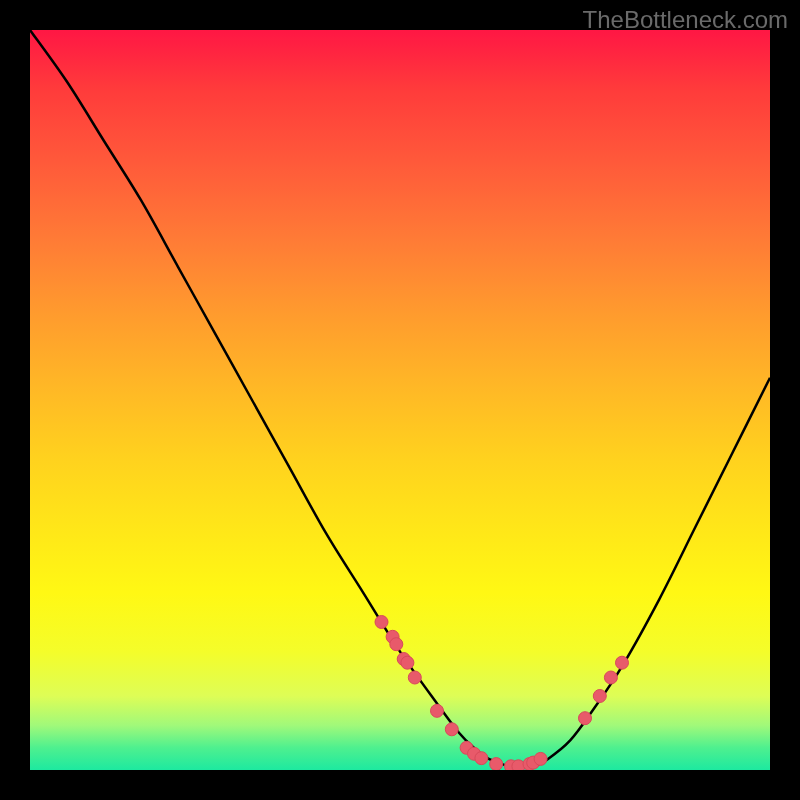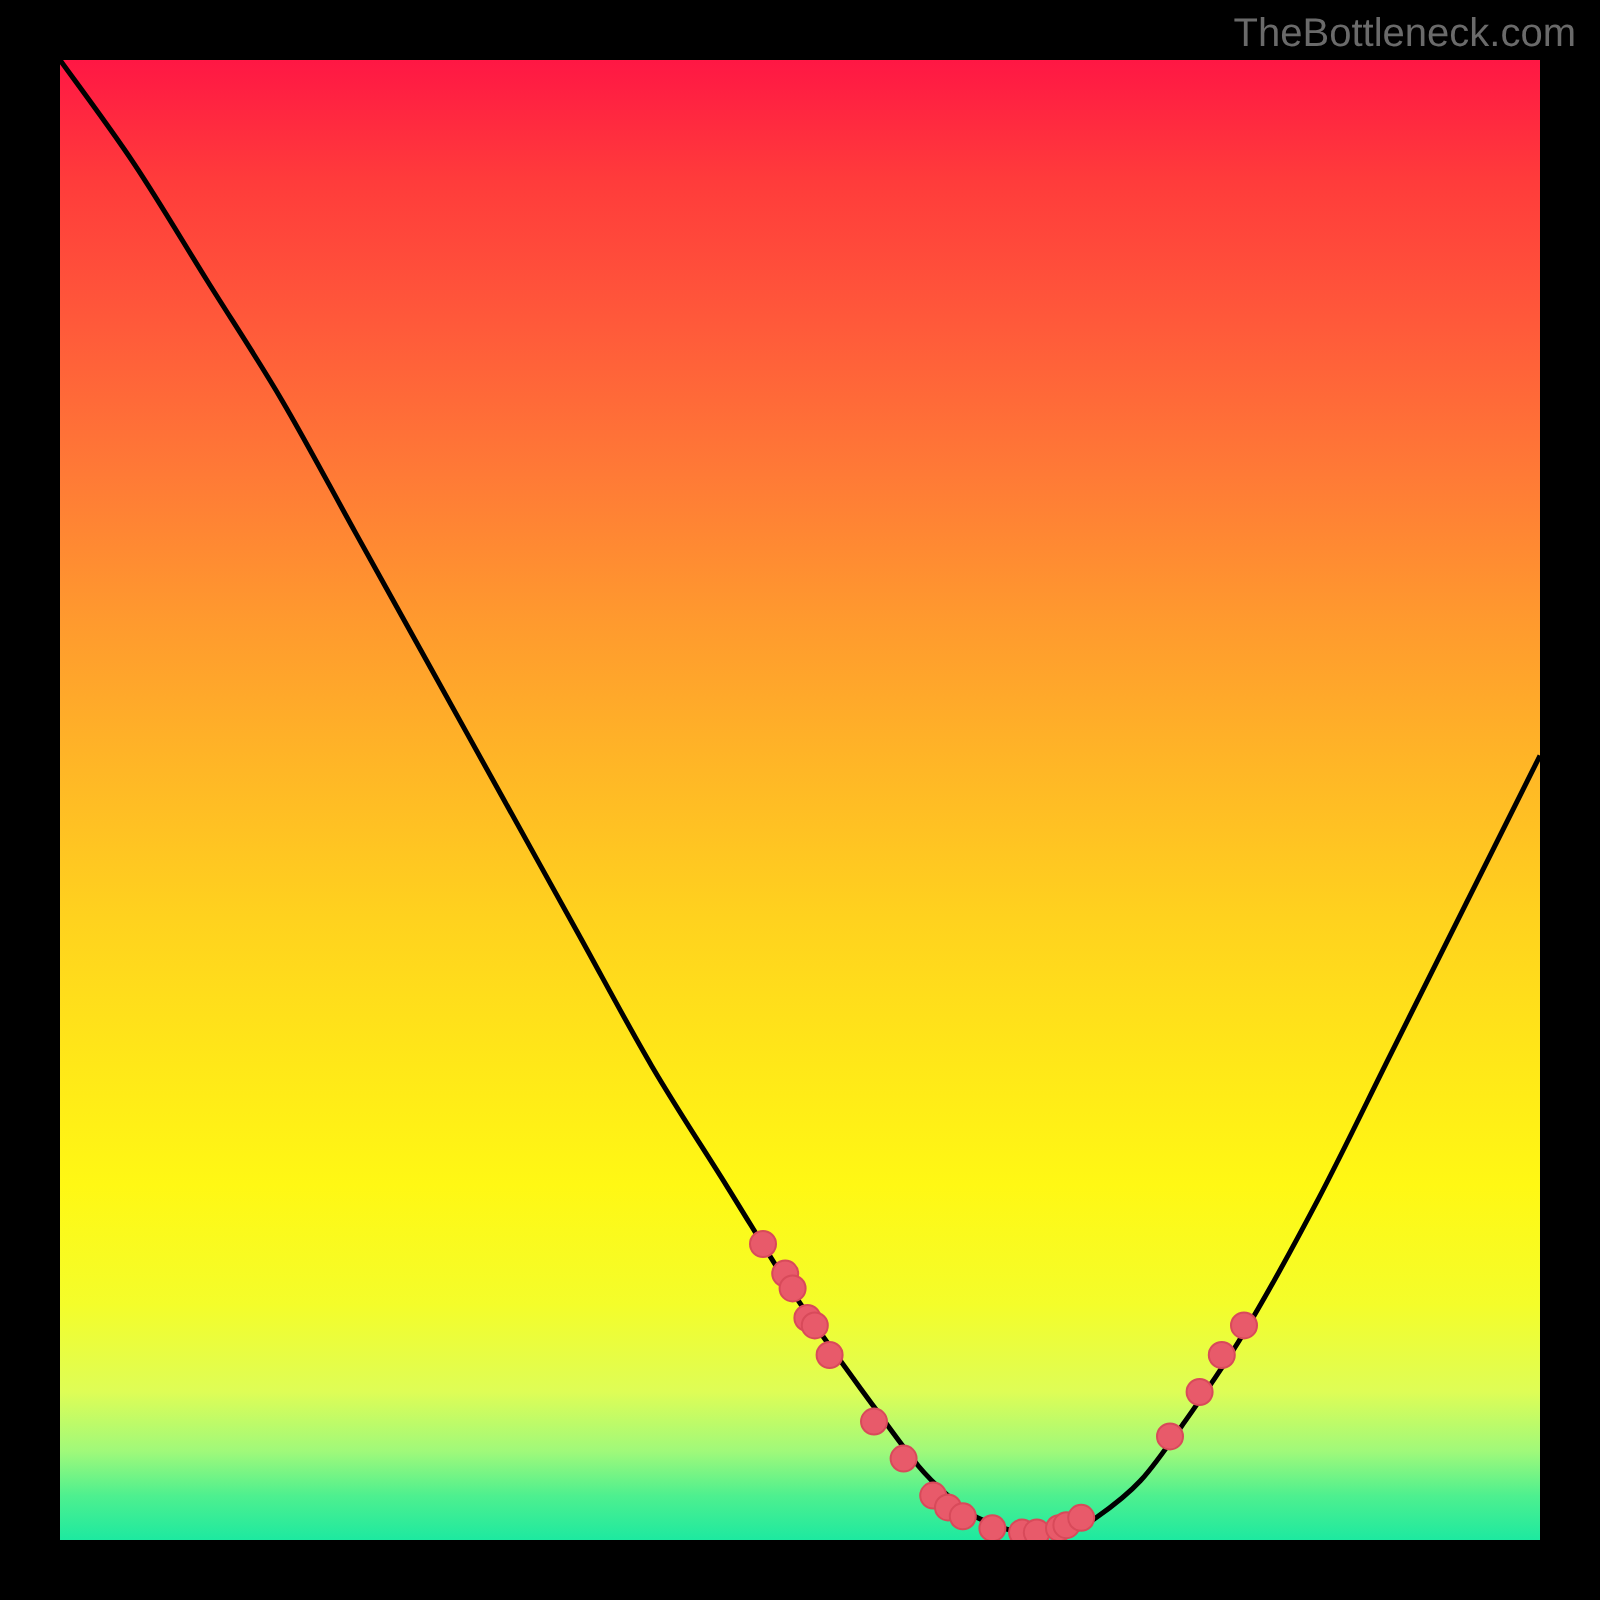--- a/index.html
+++ b/index.html
@@ -1,17 +1,17 @@
 <!DOCTYPE html>
 <html><head>
 <meta charset="utf-8">
 <style>
   * { margin: 0; padding: 0; box-sizing: border-box; }
   body { width: 800px; height: 800px; background: #000; position: relative; font-family: Arial, sans-serif; }
-  .watermark { position: absolute; top: 6px; right: 12px; color: #6a6a6a; font-size: 20px; font-weight: 500; z-index: 10; }
+  .watermark { position: absolute; top: 6px; right: 12px; color: #6a6a6a; font-size: 24px; font-weight: 500; z-index: 10; }
   .plot-area { position: absolute; top: 30px; left: 30px; width: 740px; height: 740px; }
   .gradient-bg { position: absolute; inset: 0; background: linear-gradient(to bottom,
     #ff1744 0%,
     #ff3b3b 8%,
     #ff5a3a 18%,
     #ff7a36 28%,
     #ff9a2e 38%,
     #ffb726 48%,
     #ffd21e 58%,
     #ffe818 68%,

